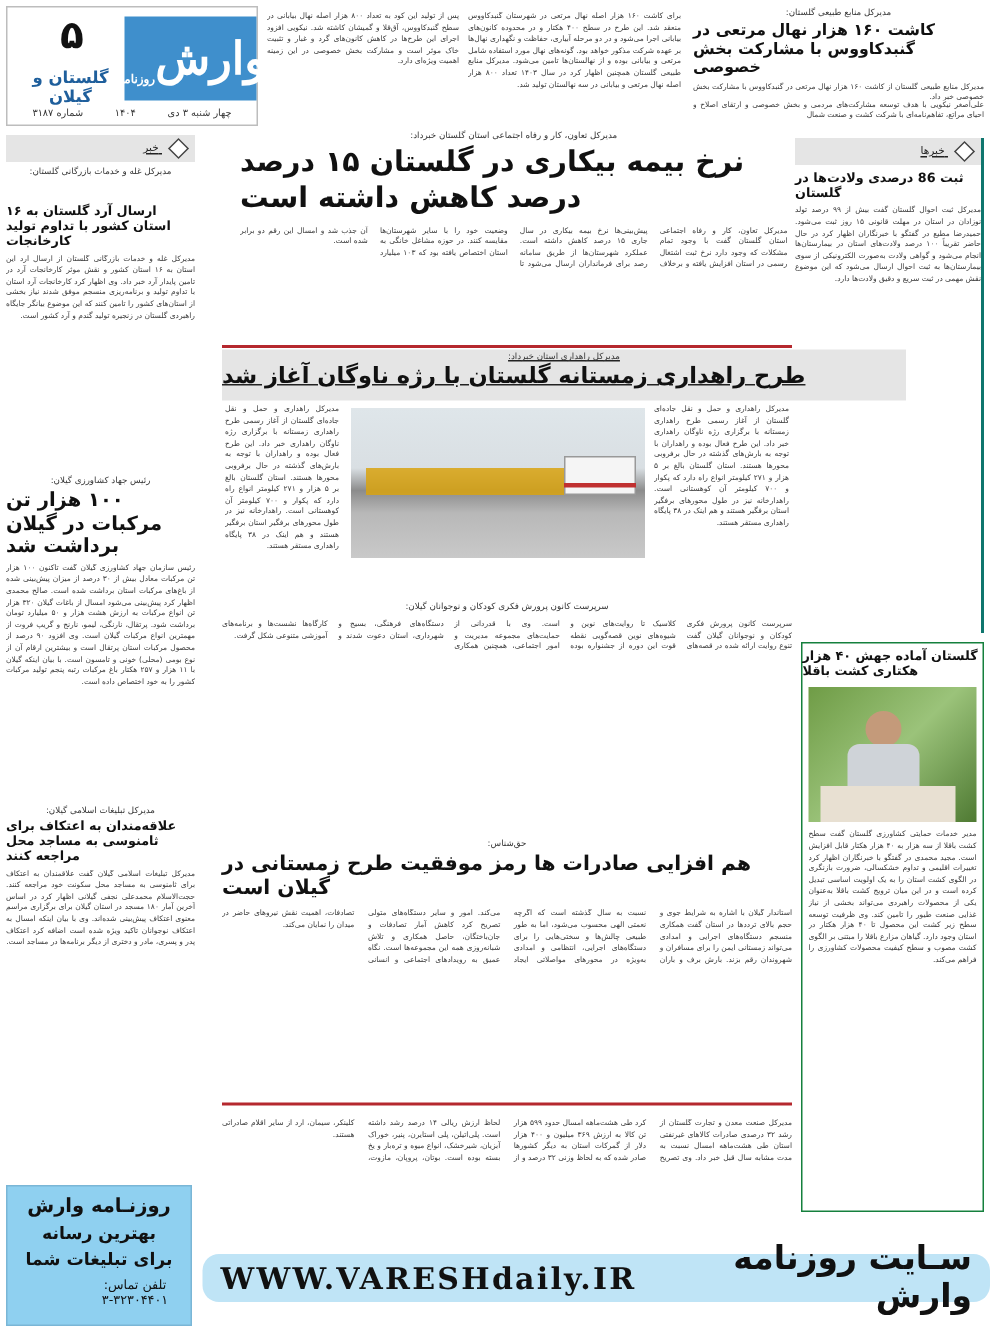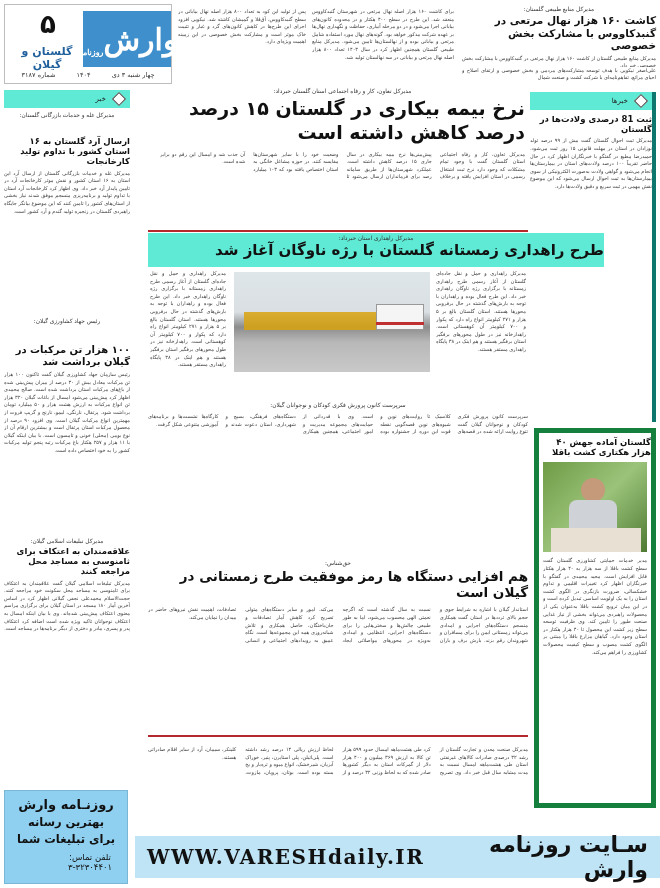--- a/index.html
+++ b/index.html
@@ -13,36 +13,36 @@
 
   
   .masthead { left: 4px; top: 4px; width: 168px; height: 80px; border: 1px solid #bdbdbd; }
   .mast-logo { position: absolute; right: 0; top: 6px; width: 88px; height: 56px; background: #3f8fcc; color: #fff; font-family: "DejaVu Serif", serif; font-weight: bold; font-size: 30px; display: flex; align-items: center; justify-content: center; }
   .mast-logo small { font-size: 8px; margin-left: 2px; align-self: flex-end; margin-bottom: 10px; }
   .mast-page { position: absolute; left: 8px; top: 4px; width: 70px; text-align: center; font-size: 26px; font-weight: bold; color: #111; }
   .mast-section { position: absolute; left: 4px; top: 40px; width: 76px; text-align: center; font-size: 11px; font-weight: bold; color: #1f5f9c; }
   .mast-date { position: absolute; left: 0; right: 0; bottom: 4px; font-size: 6.5px; color: #333; display: flex; justify-content: space-around; padding: 0 6px; }
 
   .kicker { font-size: 5.8px; color: #333; text-align: center; }
-  .headline { font-weight: bold; text-align: right; color: #111; line-height: 1.2; }
+  .headline { font-weight: bold; text-align: left; color: #111; line-height: 1.2; }
 
-  .pinkbar { background: #5eead4; }
+  .pinkbar { background: #e5e5e5; text-decoration: underline; }
   .redrule { height: 2px; background: #b5282e; }
 
   .box-diamond { display: inline-block; width: 10px; height: 10px; border: 1.2px solid #444; transform: rotate(45deg); margin-left: 6px; vertical-align: middle; background: #fff; }
 
   .photo { overflow: hidden; }
 
   .ad-left { left: 4px; top: 790px; width: 124px; height: 94px; background: #8fd0f0; border: 1px solid #7ab6d6; text-align: center; }
   .ad-left .l1 { font-size: 13px; font-weight: bold; margin-top: 6px; color: #111; }
   .ad-left .l2 { font-size: 11.5px; font-weight: bold; margin-top: 3px; color: #111; }
   .ad-left .l3 { font-size: 11.5px; font-weight: bold; margin-top: 3px; color: #111; }
   .ad-left .l4 { font-size: 8.5px; margin-top: 6px; color: #111; padding-left: 48px; }
 
-  .banner { left: 135px; top: 836px; width: 525px; height: 42px; background: #bfe4f6; display: flex; align-items: center; justify-content: space-between; padding: 0 12px; direction: ltr; }
+  .banner { left: 135px; top: 836px; width: 525px; height: 32px; background: #bfe4f6; display: flex; align-items: center; justify-content: space-between; padding: 0 12px; direction: ltr; border-radius: 11px; }
   .banner .url { font-family: "DejaVu Serif", serif; font-weight: bold; font-size: 20px; letter-spacing: 1.5px; color: #111; }
   .banner .fa { font-weight: bold; font-size: 22px; color: #111; direction: rtl; text-align: right; }
 </style>
 </head>
 <body>
 
 <div class="abs masthead">
   <div class="mast-logo">
     <span>وارش</span>
     <small>روزنامه</small>
@@ -63,26 +63,26 @@
   <div class="txt" style="height:72px;">برای کاشت ۱۶۰ هزار اصله نهال مرتعی در شهرستان گنبدکاووس منعقد شد. این طرح در سطح ۴۰۰ هکتار و در محدوده کانون‌های بیابانی اجرا می‌شود و در دو مرحله آبیاری، حفاظت و نگهداری نهال‌ها بر عهده شرکت مذکور خواهد بود. گونه‌های نهال مورد استفاده شامل مرتعی و بیابانی بوده و از نهالستان‌ها تامین می‌شود. مدیرکل منابع طبیعی گلستان همچنین اظهار کرد در سال ۱۴۰۳ تعداد ۸۰۰ هزار اصله نهال مرتعی و بیابانی در سه نهالستان تولید شد.</div>
 </div>
 
 <div class="abs" style="left:462px; top:6px; width:194px; height:80px;">
   <div class="kicker">مدیرکل منابع طبیعی گلستان:</div>
   <div class="headline" style="font-size:10.5px; margin-top:2px;">کاشت ۱۶۰ هزار نهال مرتعی در گنبدکاووس با مشارکت بخش خصوصی</div>
   <div class="txt" style="margin-top:3px; height:12px;">مدیرکل منابع طبیعی گلستان از کاشت ۱۶۰ هزار نهال مرتعی در گنبدکاووس با مشارکت بخش خصوصی خبر داد.</div>
   <div class="txt" style="height:16px;">علی‌اصغر نیکویی با هدف توسعه مشارکت‌های مردمی و بخش خصوصی و ارتقای اصلاح و احیای مراتع، تفاهم‌نامه‌ای با شرکت کشت و صنعت شمال</div>
 </div>
 
-<div class="abs" style="left:530px; top:92px; width:126px; height:330px; border-right:4px solid #0f766e;">
+<div class="abs" style="left:530px; top:92px; width:126px; height:330px; border-right:2px solid #0f766e;">
   <div class="pinkbar" style="height:18px; text-align:right; padding:4px 6px; font-size:7px;">
     <span class="box-diamond"></span>
     <span>خبرها</span>
   </div>
-  <div class="headline" style="font-size:8.5px; margin-top:4px;">ثبت 81 درصدی ولادت‌ها در گلستان</div>
+  <div class="headline" style="font-size:8.5px; margin-top:4px;">ثبت 86 درصدی ولادت‌ها در گلستان</div>
   <div class="txt" style="margin-top:3px; height:298px;">مدیرکل ثبت احوال گلستان گفت بیش از ۹۹ درصد تولد نوزادان در استان در مهلت قانونی ۱۵ روز ثبت می‌شود. حمیدرضا مطیع در گفتگو با خبرنگاران اظهار کرد در حال حاضر تقریباً ۱۰۰ درصد ولادت‌های استان در بیمارستان‌ها انجام می‌شود و گواهی ولادت به‌صورت الکترونیکی از سوی بیمارستان‌ها به ثبت احوال ارسال می‌شود که این موضوع نقش مهمی در ثبت سریع و دقیق ولادت‌ها دارد.</div>
 </div>
 
 <div class="abs" style="left:160px; top:88px; width:365px; height:140px;">
   <div class="kicker">مدیرکل تعاون، کار و رفاه اجتماعی استان گلستان خبرداد:</div>
   <div class="headline" style="font-size:19px; margin-top:3px; line-height:1.25;">نرخ بیمه بیکاری در گلستان ۱۵ درصد درصد کاهش داشته است</div>
   <div class="txt" style="margin-top:6px; height:70px; column-count:4; column-gap:8px;">مدیرکل تعاون، کار و رفاه اجتماعی استان گلستان گفت با وجود تمام مشکلات که وجود دارد نرخ ثبت اشتغال رسمی در استان افزایش یافته و برخلاف پیش‌بینی‌ها نرخ بیمه بیکاری در سال جاری ۱۵ درصد کاهش داشته است. عملکرد شهرستان‌ها از طریق سامانه رصد برای فرمانداران ارسال می‌شود تا وضعیت خود را با سایر شهرستان‌ها مقایسه کنند. در حوزه مشاغل خانگی به استان اختصاص یافته بود که ۱۰۳ میلیارد آن جذب شد و امسال این رقم دو برابر شده است.</div>
 </div>
 
 <div class="abs" style="left:4px; top:90px; width:126px; height:220px;">
@@ -107,48 +107,48 @@
   <div style="position:absolute; left:10px; top:40px; width:150px; height:18px; background:#d9a30f; opacity:.85;"></div>
   <div style="position:absolute; right:6px; top:32px; width:48px; height:26px; background:#f5f5f5; border:1px solid #999;"></div>
   <div style="position:absolute; right:6px; top:50px; width:48px; height:3px; background:#c03030;"></div>
 </div>
 <div class="abs" style="left:436px; top:270px; width:90px; height:128px;">
   <div class="txt" style="height:128px;">مدیرکل راهداری و حمل و نقل جاده‌ای گلستان از آغاز رسمی طرح راهداری زمستانه با برگزاری رژه ناوگان راهداری خبر داد. این طرح فعال بوده و راهداران با توجه به بارش‌های گذشته در حال برفروبی محورها هستند. استان گلستان بالغ بر ۵ هزار و ۲۷۱ کیلومتر انواع راه دارد که پکوار و ۷۰۰ کیلومتر آن کوهستانی است. راهدارخانه نیز در طول محورهای برفگیر استان برفگیر هستند و هم اینک در ۳۸ پایگاه راهداری مستقر هستند.</div>
 </div>
 
 <div class="abs" style="left:4px; top:318px; width:126px; height:240px;">
   <div class="kicker">رئیس جهاد کشاورزی گیلان:</div>
-  <div class="headline" style="font-size:10px; margin-top:20px;">۱۰۰ هزار تن مرکبات در گیلان برداشت شد</div>
+  <div class="headline" style="font-size:13px; margin-top:2px;">۱۰۰ هزار تن مرکبات در گیلان برداشت شد</div>
   <div class="txt" style="margin-top:3px; height:206px;">رئیس سازمان جهاد کشاورزی گیلان گفت تاکنون ۱۰۰ هزار تن مرکبات معادل بیش از ۳۰ درصد از میزان پیش‌بینی شده از باغ‌های مرکبات استان برداشت شده است. صالح محمدی اظهار کرد پیش‌بینی می‌شود امسال از باغات گیلان ۳۲۰ هزار تن انواع مرکبات به ارزش هشت هزار و ۵۰ میلیارد تومان برداشت شود. پرتقال، نارنگی، لیمو، نارنج و گریپ فروت از مهمترین انواع مرکبات گیلان است. وی افزود ۹۰ درصد از محصول مرکبات استان پرتقال است و بیشترین ارقام آن از نوع بومی (محلی) خونی و تامسون است. با بیان اینکه گیلان با ۱۱ هزار و ۲۵۷ هکتار باغ مرکبات رتبه پنجم تولید مرکبات کشور را به خود اختصاص داده است.</div>
 </div>
 
 <div class="abs" style="left:148px; top:402px; width:380px; height:150px;">
   <div class="kicker">سرپرست کانون پرورش فکری کودکان و نوجوانان گیلان:</div>
   <div class="txt" style="margin-top:5px; height:118px; column-count:5; column-gap:7px;">سرپرست کانون پرورش فکری کودکان و نوجوانان گیلان گفت تنوع روایت ارائه شده در قصه‌های کلاسیک تا روایت‌های نوین و شیوه‌های نوین قصه‌گویی نقطه قوت این دوره از جشنواره بوده است. وی با قدردانی از حمایت‌های مجموعه مدیریت و امور اجتماعی، همچنین همکاری دستگاه‌های فرهنگی، بسیج و شهرداری، استان دعوت شدند و کارگاه‌ها نشست‌ها و برنامه‌های آموزشی متنوعی شکل گرفت.</div>
 </div>
 
-<div class="abs" style="left:534px; top:428px; width:122px; height:380px; border:5px solid #15803d;">
+<div class="abs" style="left:534px; top:428px; width:122px; height:380px; border:1px solid #15803d;">
   <div class="headline" style="font-size:8.5px; margin-top:4px;">گلستان آماده جهش ۴۰ هزار هکتاری کشت باقلا</div>
   <div class="photo" style="margin:5px 4px 0; height:90px; background: linear-gradient(135deg, #6f9c46 0%, #9bc37a 50%, #4f7a33 100%); position:relative;">
     <div style="position:absolute; left:38px; top:16px; width:24px; height:24px; border-radius:50%; background:#c49a7a;"></div>
     <div style="position:absolute; left:26px; top:38px; width:48px; height:42px; background:#cfd3d8; border-radius:8px 8px 0 0;"></div>
     <div style="position:absolute; left:8px; top:66px; width:90px; height:24px; background:#e8e0d2;"></div>
   </div>
   <div class="txt" style="margin:5px 4px 0; height:270px;">مدیر خدمات حمایتی کشاورزی گلستان گفت سطح کشت باقلا از سه هزار به ۴۰ هزار هکتار قابل افزایش است. مجید محمدی در گفتگو با خبرنگاران اظهار کرد تغییرات اقلیمی و تداوم خشکسالی، ضرورت بازنگری در الگوی کشت استان را به یک اولویت اساسی تبدیل کرده است و در این میان ترویج کشت باقلا به‌عنوان یکی از محصولات راهبردی می‌تواند بخشی از نیاز غذایی صنعت طیور را تامین کند. وی ظرفیت توسعه سطح زیر کشت این محصول تا ۴۰ هزار هکتار در استان وجود دارد. گیاهان مزارع باقلا را مبتنی بر الگوی کشت مصوب و سطح کیفیت محصولات کشاورزی را فراهم می‌کند.</div>
 </div>
 
 <div class="abs" style="left:4px; top:538px; width:126px; height:220px;">
   <div class="kicker">مدیرکل تبلیغات اسلامی گیلان:</div>
   <div class="headline" style="font-size:8.5px; margin-top:2px;">علاقه‌مندان به اعتکاف برای ثامنوسی به مساجد محل مراجعه کنند</div>
   <div class="txt" style="margin-top:3px; height:180px;">مدیرکل تبلیغات اسلامی گیلان گفت علاقمندان به اعتکاف برای ثامنوسی به مساجد محل سکونت خود مراجعه کنند. حجت‌الاسلام محمدعلی نجفی گیلانی اظهار کرد در اساس آخرین آمار ۱۸۰ مسجد در استان گیلان برای برگزاری مراسم معنوی اعتکاف پیش‌بینی شده‌اند. وی با بیان اینکه امسال به اعتکاف نوجوانان تاکید ویژه شده است اضافه کرد اعتکاف پدر و پسری، مادر و دختری از دیگر برنامه‌ها در مساجد است.</div>
 </div>
 
 <div class="abs" style="left:148px; top:560px; width:380px; height:170px;">
   <div class="kicker">حق‌شناس:</div>
-  <div class="headline" style="font-size:13.5px; margin-top:2px;">هم افزایی دستگاه ها رمز موفقیت طرح زمستانی در گیلان است</div>
+  <div class="headline" style="font-size:13.5px; margin-top:2px;">هم افزایی صادرات ها رمز موفقیت طرح زمستانی در گیلان است</div>
   <div class="txt" style="margin-top:6px; height:136px; column-count:4; column-gap:9px;">استاندار گیلان با اشاره به شرایط جوی و حجم بالای تردد‌ها در استان گفت همکاری منسجم دستگاه‌های اجرایی و امدادی می‌تواند زمستانی ایمن را برای مسافران و شهروندان رقم بزند. بارش برف و باران نسبت به سال گذشته است که اگرچه نعمتی الهی محسوب می‌شود، اما به طور طبیعی چالش‌ها و سختی‌هایی را برای دستگاه‌های اجرایی، انتظامی و امدادی به‌ویژه در محورهای مواصلاتی ایجاد می‌کند. امور و سایر دستگاه‌های متولی تصریح کرد کاهش آمار تصادفات و جان‌باختگان، حاصل همکاری و تلاش شبانه‌روزی همه این مجموعه‌ها است. نگاه عمیق به رویدادهای اجتماعی و انسانی تصادفات، اهمیت نقش نیروهای حاضر در میدان را نمایان می‌کند.</div>
 </div>
 
 <div class="abs redrule" style="left:148px; top:735px; width:380px;"></div>
 <div class="abs" style="left:148px; top:740px; width:380px; height:92px;">
   <div class="txt" style="margin-top:6px; height:64px; column-count:4; column-gap:9px;">مدیرکل صنعت معدن و تجارت گلستان از رشد ۳۲ درصدی صادرات کالاهای غیرنفتی استان طی هشت‌ماهه امسال نسبت به مدت مشابه سال قبل خبر داد. وی تصریح کرد طی هشت‌ماهه امسال حدود ۵۹۹ هزار تن کالا به ارزش ۳۶۹ میلیون و ۴۰۰ هزار دلار از گمرکات استان به دیگر کشورها صادر شده که به لحاظ وزنی ۳۲ درصد و از لحاظ ارزش ریالی ۱۴ درصد رشد داشته است. پلی‌اتیلن، پلی استایرن، پنیر، خوراک آبزیان، شیرخشک، انواع میوه و تره‌بار و یخ بسته بوده است. بوتان، پروپان، مازوت، کلینکر، سیمان، آرد از سایر اقلام صادراتی هستند.</div>
 </div>
 
 <div class="abs ad-left">
   <div class="l1">روزنـامه وارش</div>

